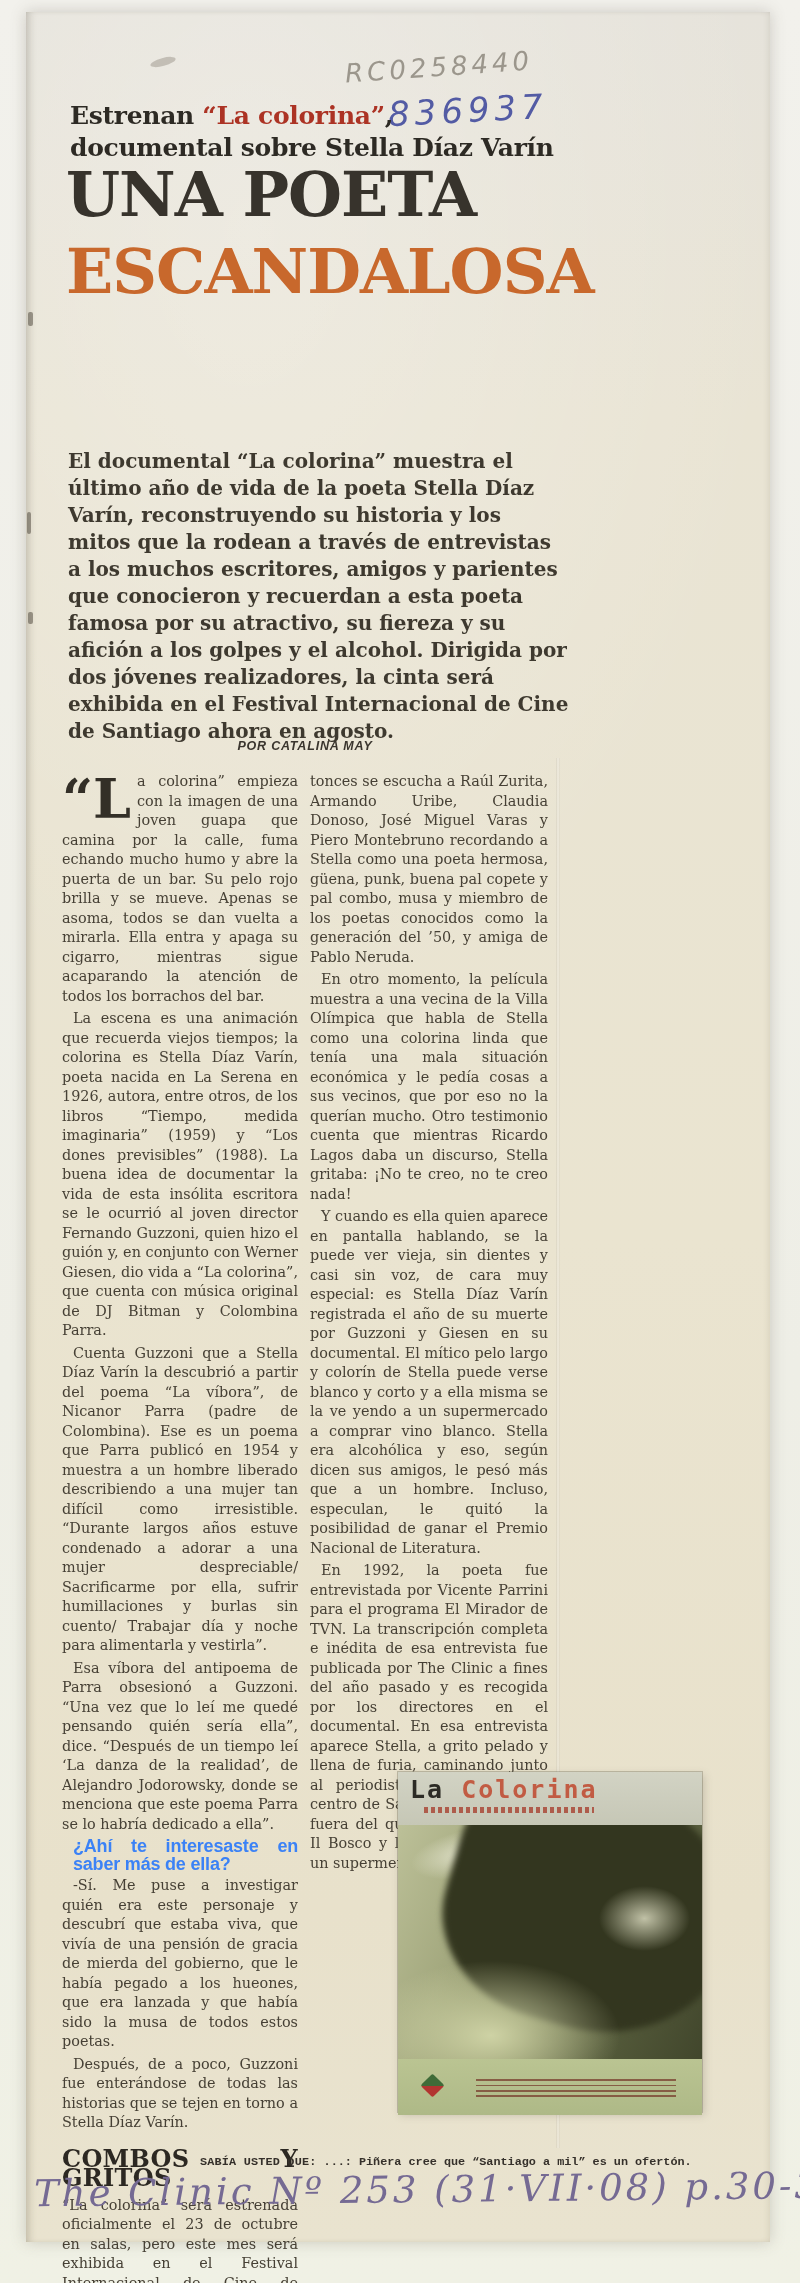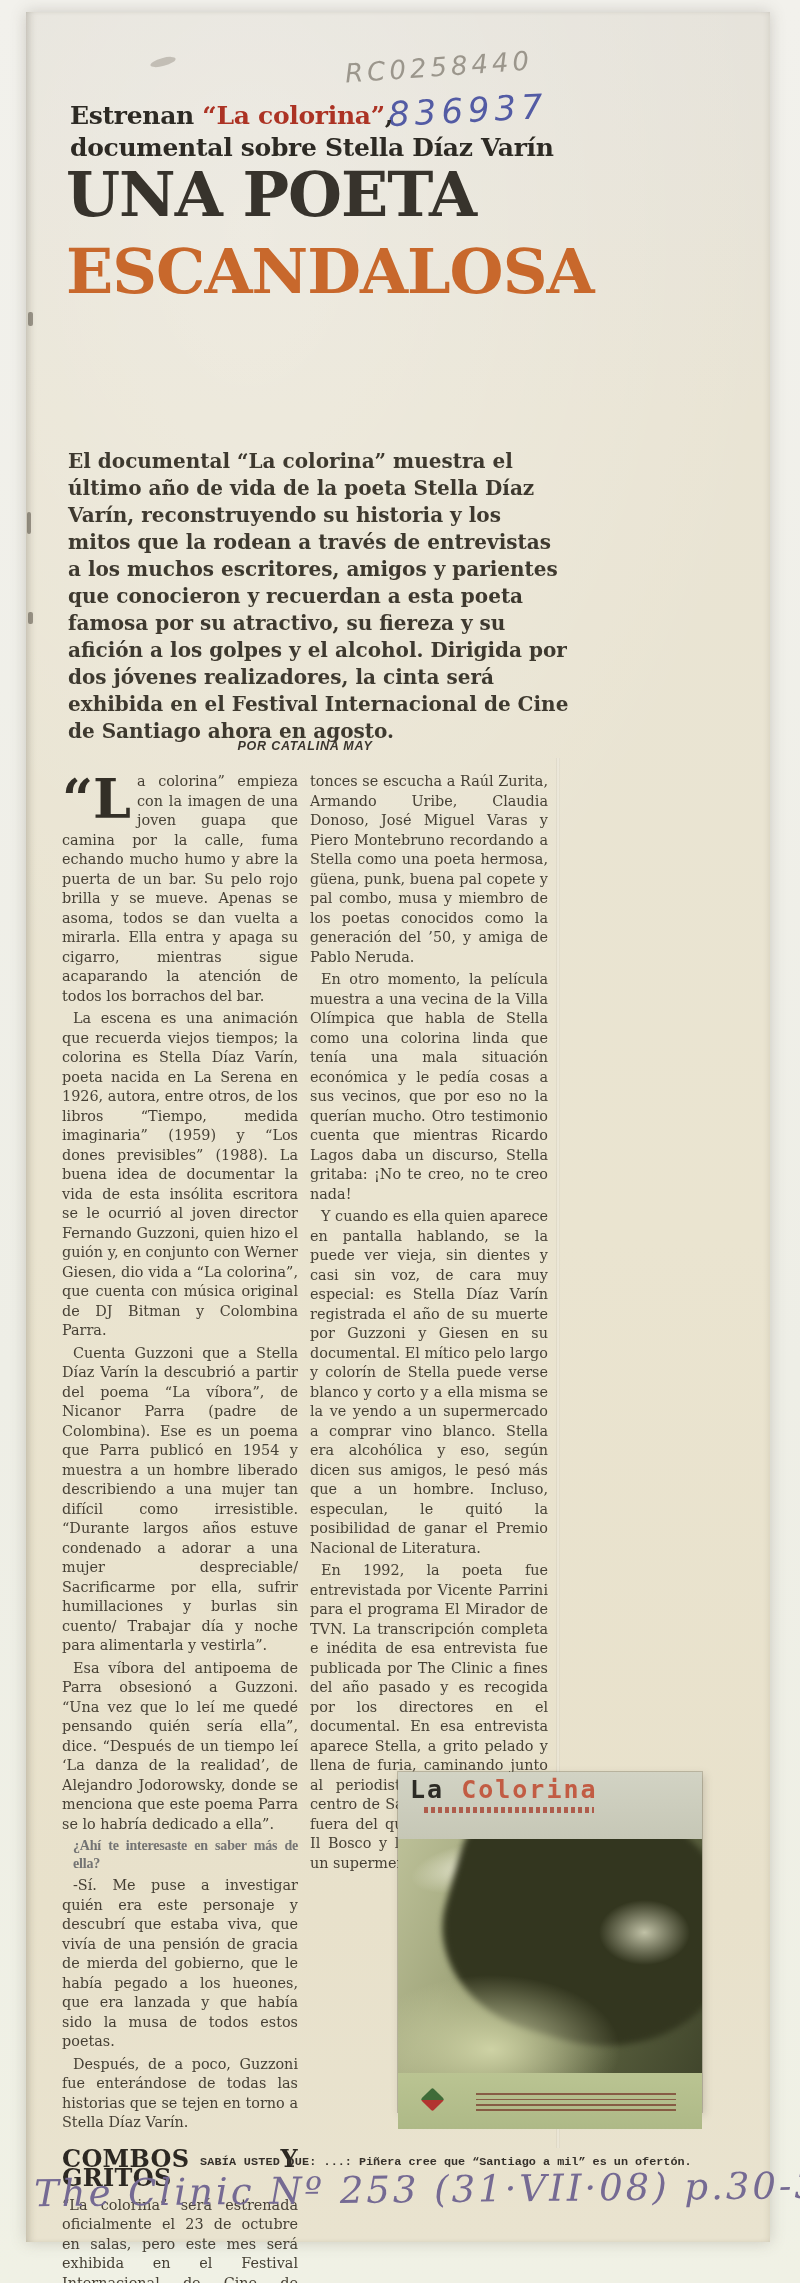--- a/index.html
+++ b/index.html
@@ -73,34 +73,34 @@
   }
   .col-1{left:62px;width:236px;}
   .col-2{left:310px;width:238px;}
   .col p{margin:0 0 3px 0;text-indent:11px;}
   .col p.first{text-indent:0;}
   .dropcap{
     float:left;font-family:"DejaVu Serif",serif;font-weight:bold;
     font-size:54px;line-height:44px;color:#332f27;margin:5px 6px 0 0;
   }
   .q-bold{
-    font-family:Liberation Serif, serif;font-weight:bold;
-    font-size:14px;line-height:18px;letter-spacing:-0.2px;color:#737373;
+    font-family:Liberation Sans, sans-serif;font-weight:bold;
+    font-size:18px;line-height:18px;letter-spacing:-0.2px;color:#3b82f6;
     margin:3px 0;padding-left:11px;text-indent:0 !important;
   }
   .subhead{
     font-family:"DejaVu Serif",serif;font-weight:bold;
     font-size:24px;letter-spacing:.3px;color:#2c2822;margin:16px 0 8px 0;
   }
   
   .poster{
     position:absolute;left:398px;top:1772px;width:304px;height:340px;
     background:#c9cabb;box-shadow:0 0 0 1px rgba(110,105,85,.35), 2px 3px 8px rgba(90,85,70,.25);
   }
-  .poster-head{height:50px;background:linear-gradient(180deg,#d2d3c4,#c6c7b6);padding:3px 0 14px 12px;}
+  .poster-head{height:50px;background:linear-gradient(180deg,#d2d3c4,#c6c7b6);padding:3px 0 0 12px;}
   .poster-title{font-family:"DejaVu Sans Mono",monospace;font-weight:bold;font-size:25px;letter-spacing:2px;}
   .poster-title .t-black{color:#2c2b25;}
   .poster-title .t-red{color:#c0482e;opacity:.85;}
   .poster-subtitle{
     margin:3px 0 0 14px;width:170px;height:6px;
     background:repeating-linear-gradient(90deg, rgba(165,55,38,.75) 0 4px, transparent 4px 7px);
   }
   .poster-photo{
     position:relative;height:234px;overflow:hidden;
     background:linear-gradient(115deg,#bcc098 0%,#a3a87e 28%,#7b8157 52%,#545a3a 75%,#41462c 100%);

